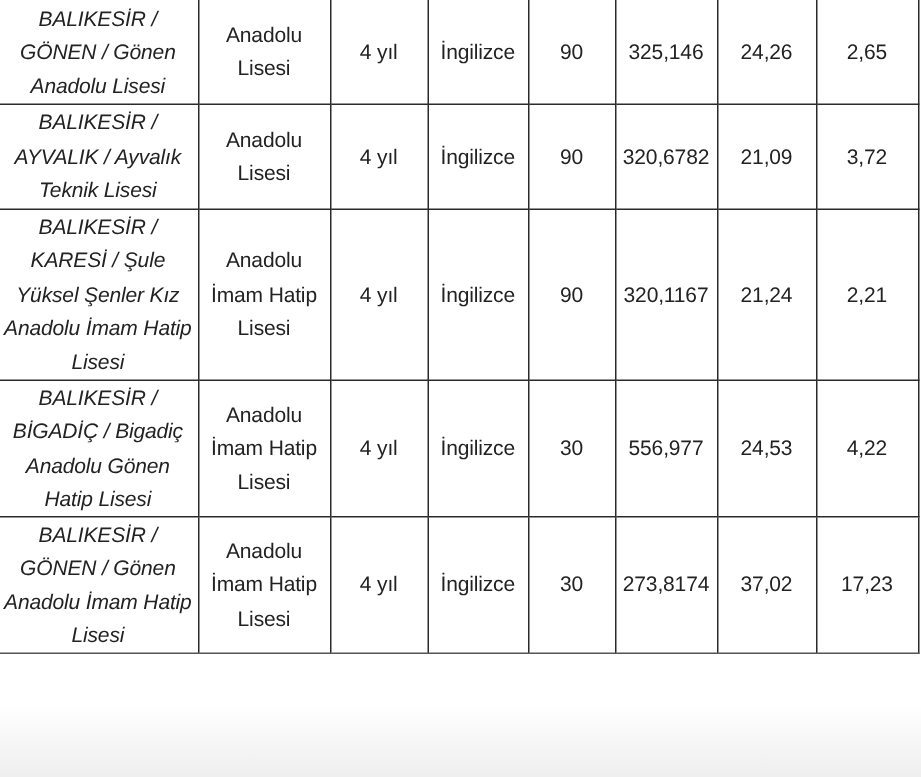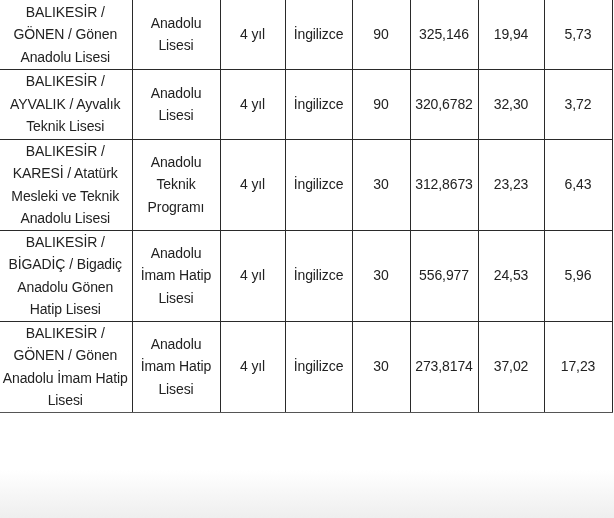--- a/index.html
+++ b/index.html
@@ -27,21 +27,21 @@
     border: 1px solid #2a2a2a;
     text-align: center;
     vertical-align: middle;
     font-size: 14px;
     line-height: 22.5px;
     padding: 0 2px;
     box-sizing: border-box;
     letter-spacing: -0.1px;
   }
   .tbl tr:first-child td { border-top: none; }
-  .tbl td:first-child { border-left: none; }
+  .tbl td:first-child { border-left: none; font-style: italic; }
   .tbl tr.last td { border-bottom: 1px solid #555; }
   .fade {
     position: absolute;
     left: 0; right: 0;
     top: 470px;
     height: 48px;
     background: linear-gradient(to bottom, rgba(255,255,255,0), rgba(225,225,225,0.55));
     pointer-events: none;
   }
 </style>
@@ -60,52 +60,52 @@
     <col style="width:68px">
   </colgroup>
   <tbody>
     <tr style="height:69px">
       <td>BALIKESİR / GÖNEN / Gönen Anadolu Lisesi</td>
       <td>Anadolu Lisesi</td>
       <td>4 yıl</td>
       <td>İngilizce</td>
       <td>90</td>
       <td>325,146</td>
-      <td>19,94</td>
-      <td>5,73</td>
+      <td>24,26</td>
+      <td>2,65</td>
     </tr>
     <tr style="height:70px">
       <td>BALIKESİR / AYVALIK / Ayvalık Teknik Lisesi</td>
       <td>Anadolu Lisesi</td>
       <td>4 yıl</td>
       <td>İngilizce</td>
       <td>90</td>
       <td>320,6782</td>
-      <td>32,30</td>
+      <td>21,09</td>
       <td>3,72</td>
     </tr>
-    <tr style="height:88px">
-      <td>BALIKESİR / KARESİ / Atatürk Mesleki ve Teknik Anadolu Lisesi</td>
-      <td>Anadolu Teknik Programı</td>
+    <tr style="height:114px">
+      <td>BALIKESİR / KARESİ / Şule Yüksel Şenler Kız Anadolu İmam Hatip Lisesi</td>
+      <td>Anadolu İmam Hatip Lisesi</td>
       <td>4 yıl</td>
       <td>İngilizce</td>
-      <td>30</td>
-      <td>312,8673</td>
-      <td>23,23</td>
-      <td>6,43</td>
+      <td>90</td>
+      <td>320,1167</td>
+      <td>21,24</td>
+      <td>2,21</td>
     </tr>
     <tr style="height:90px">
       <td>BALIKESİR / BİGADİÇ / Bigadiç Anadolu Gönen Hatip Lisesi</td>
       <td>Anadolu İmam Hatip Lisesi</td>
       <td>4 yıl</td>
       <td>İngilizce</td>
       <td>30</td>
       <td>556,977</td>
       <td>24,53</td>
-      <td>5,96</td>
+      <td>4,22</td>
     </tr>
     <tr class="last" style="height:85px">
       <td>BALIKESİR / GÖNEN / Gönen Anadolu İmam Hatip Lisesi</td>
       <td>Anadolu İmam Hatip Lisesi</td>
       <td>4 yıl</td>
       <td>İngilizce</td>
       <td>30</td>
       <td>273,8174</td>
       <td>37,02</td>
       <td>17,23</td>

